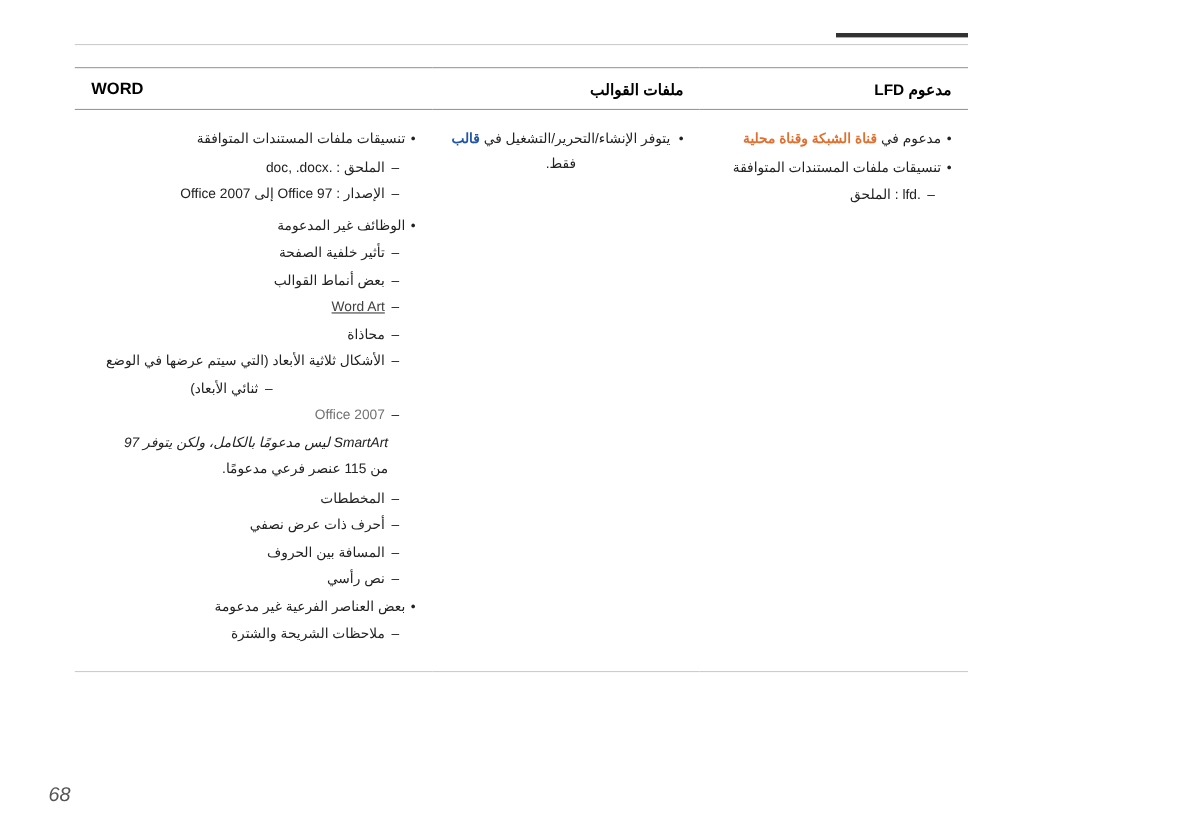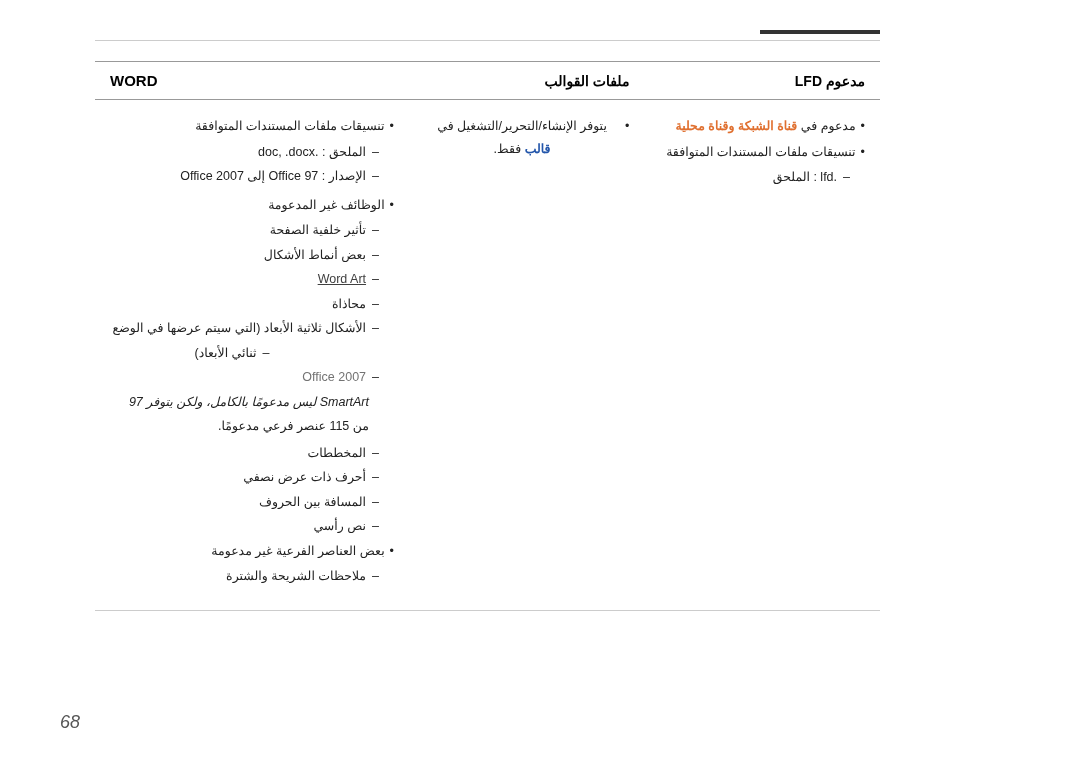--- a/index.html
+++ b/index.html
@@ -13,21 +13,21 @@
       font-family: 'Arial', sans-serif;
       width: 1080px;
       min-height: 763px;
       position: relative;
     }
 
     .page-container {
       width: 940px;
       min-height: 763px;
       background: #ffffff;
-      padding: 40px 60px 60px 95px;
+      padding: 40px 60px 60px 68px;
       position: relative;
     }
 
     .top-line {
       border-top: 1px solid #cccccc;
       margin-bottom: 20px;
     }
 
     .top-right-bar {
       position: absolute;
@@ -160,21 +160,21 @@
     }
 
     .blue-bold-text {
       color: #2255aa;
       font-weight: bold;
     }
 
     .page-number {
       position: absolute;
       bottom: 30px;
-      left: 60px;
+      left: 44px;
       font-size: 18px;
       color: #555555;
       font-style: italic;
     }
 
     .word-art-text {
       color: #404040;
       text-decoration: underline;
     }
 
@@ -217,21 +217,21 @@
             <span><span>الإصدار :</span> <span>Office 97 إلى Office 2007</span></span>
           </div>
           <div class="spacer"></div>
           <div class="bullet-item">
             <span>الوظائف غير المدعومة</span>
           </div>
           <div class="sub-item">
             <span>تأثير خلفية الصفحة</span>
           </div>
           <div class="sub-item">
-            <span>بعض أنماط الأشكال</span>
+            <span>بعض أنماط القوالب</span>
           </div>
           <div class="sub-item">
             <span class="word-art-text">Word Art</span>
           </div>
           <div class="sub-item">
             <span>محاذاة</span>
           </div>
           <div class="sub-item">
             <span><span>الأشكال ثلاثية الأبعاد (التي سيتم عرضها في الوضع</span></span>
           </div>

